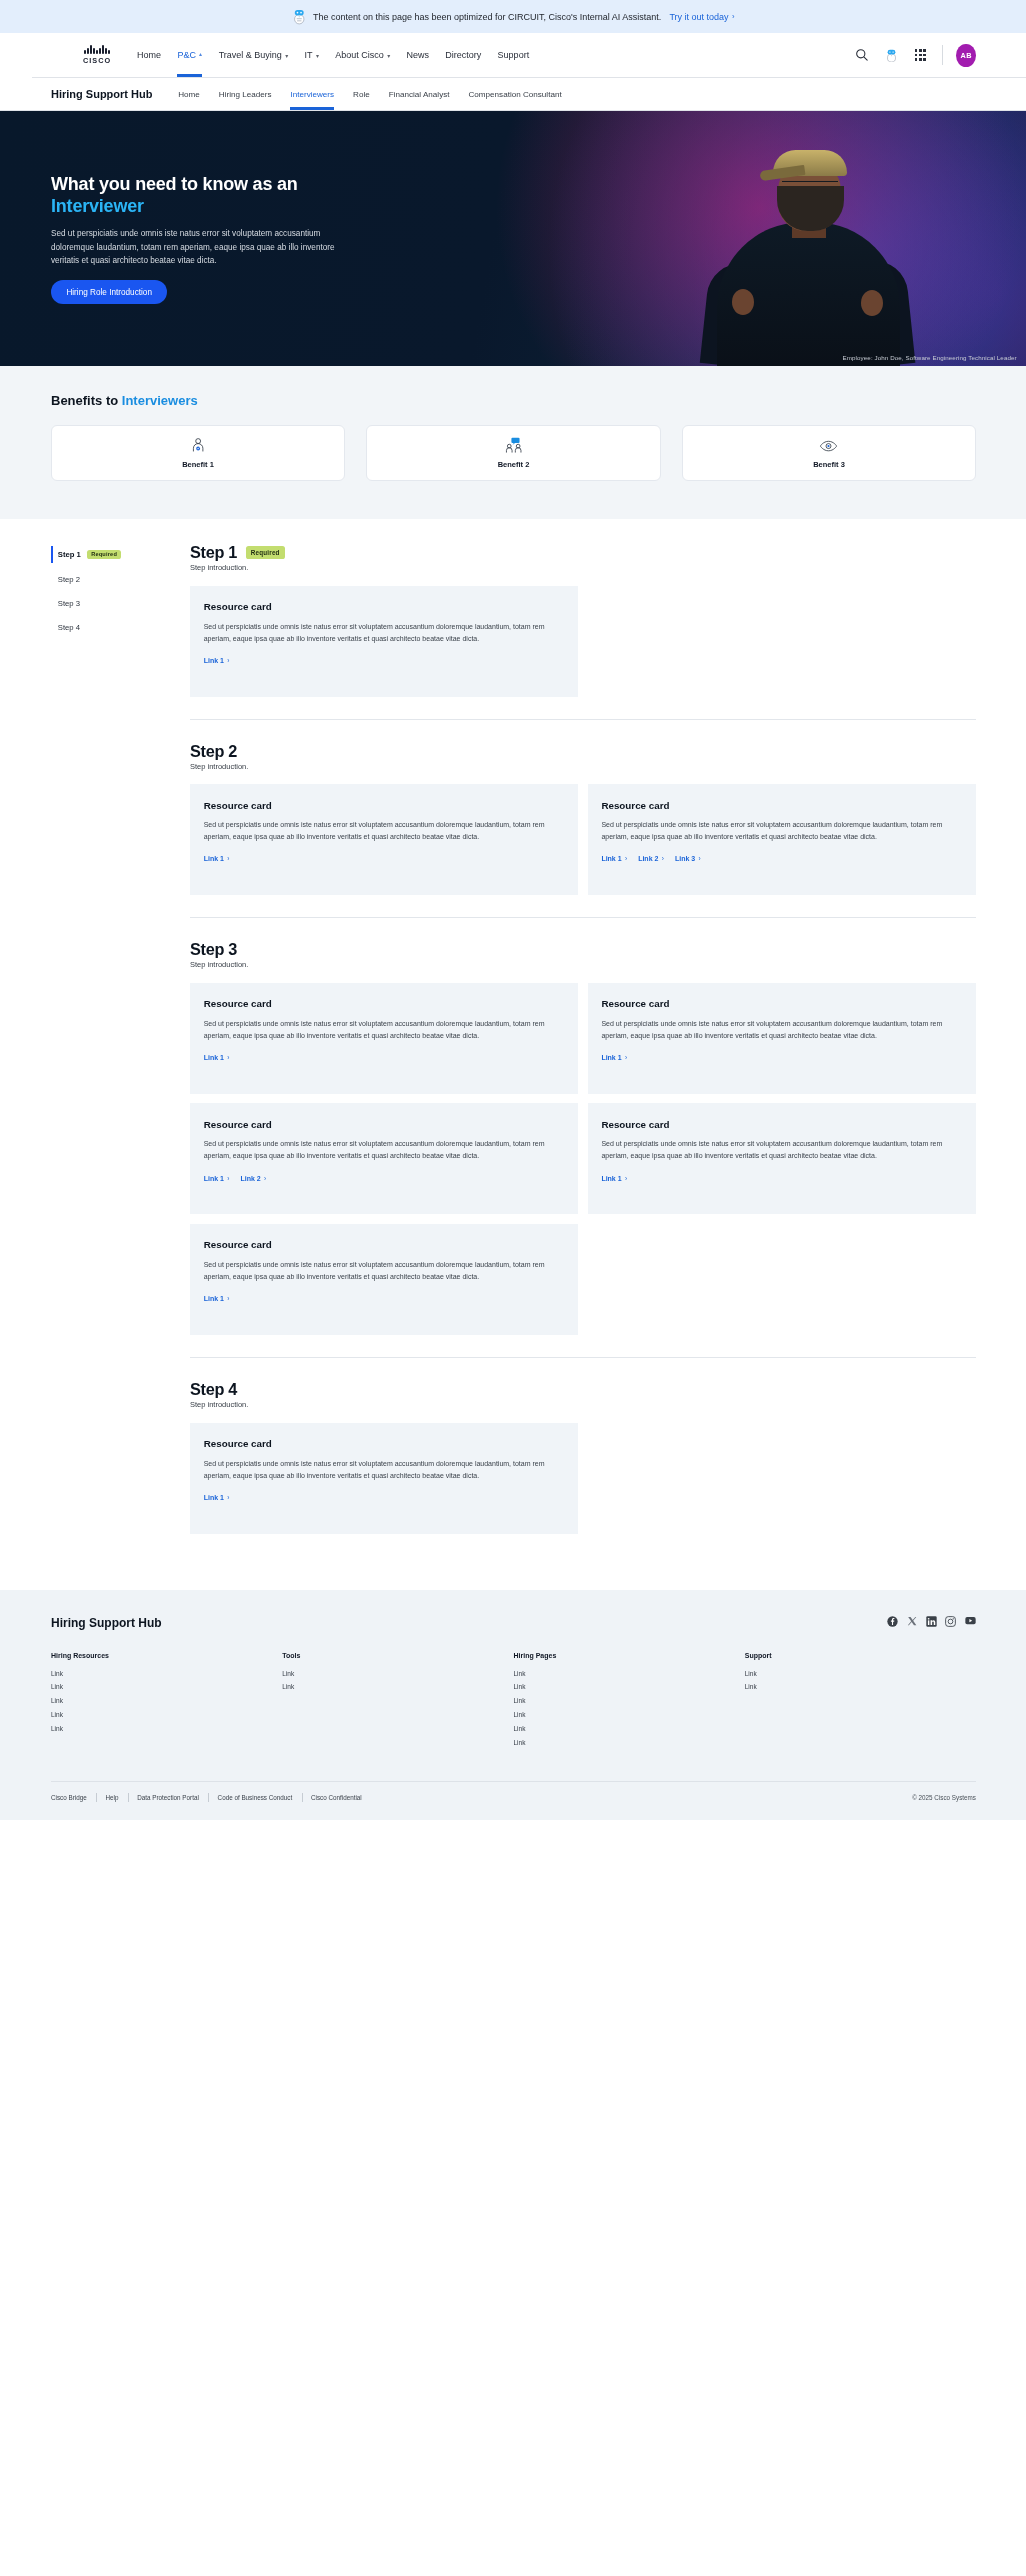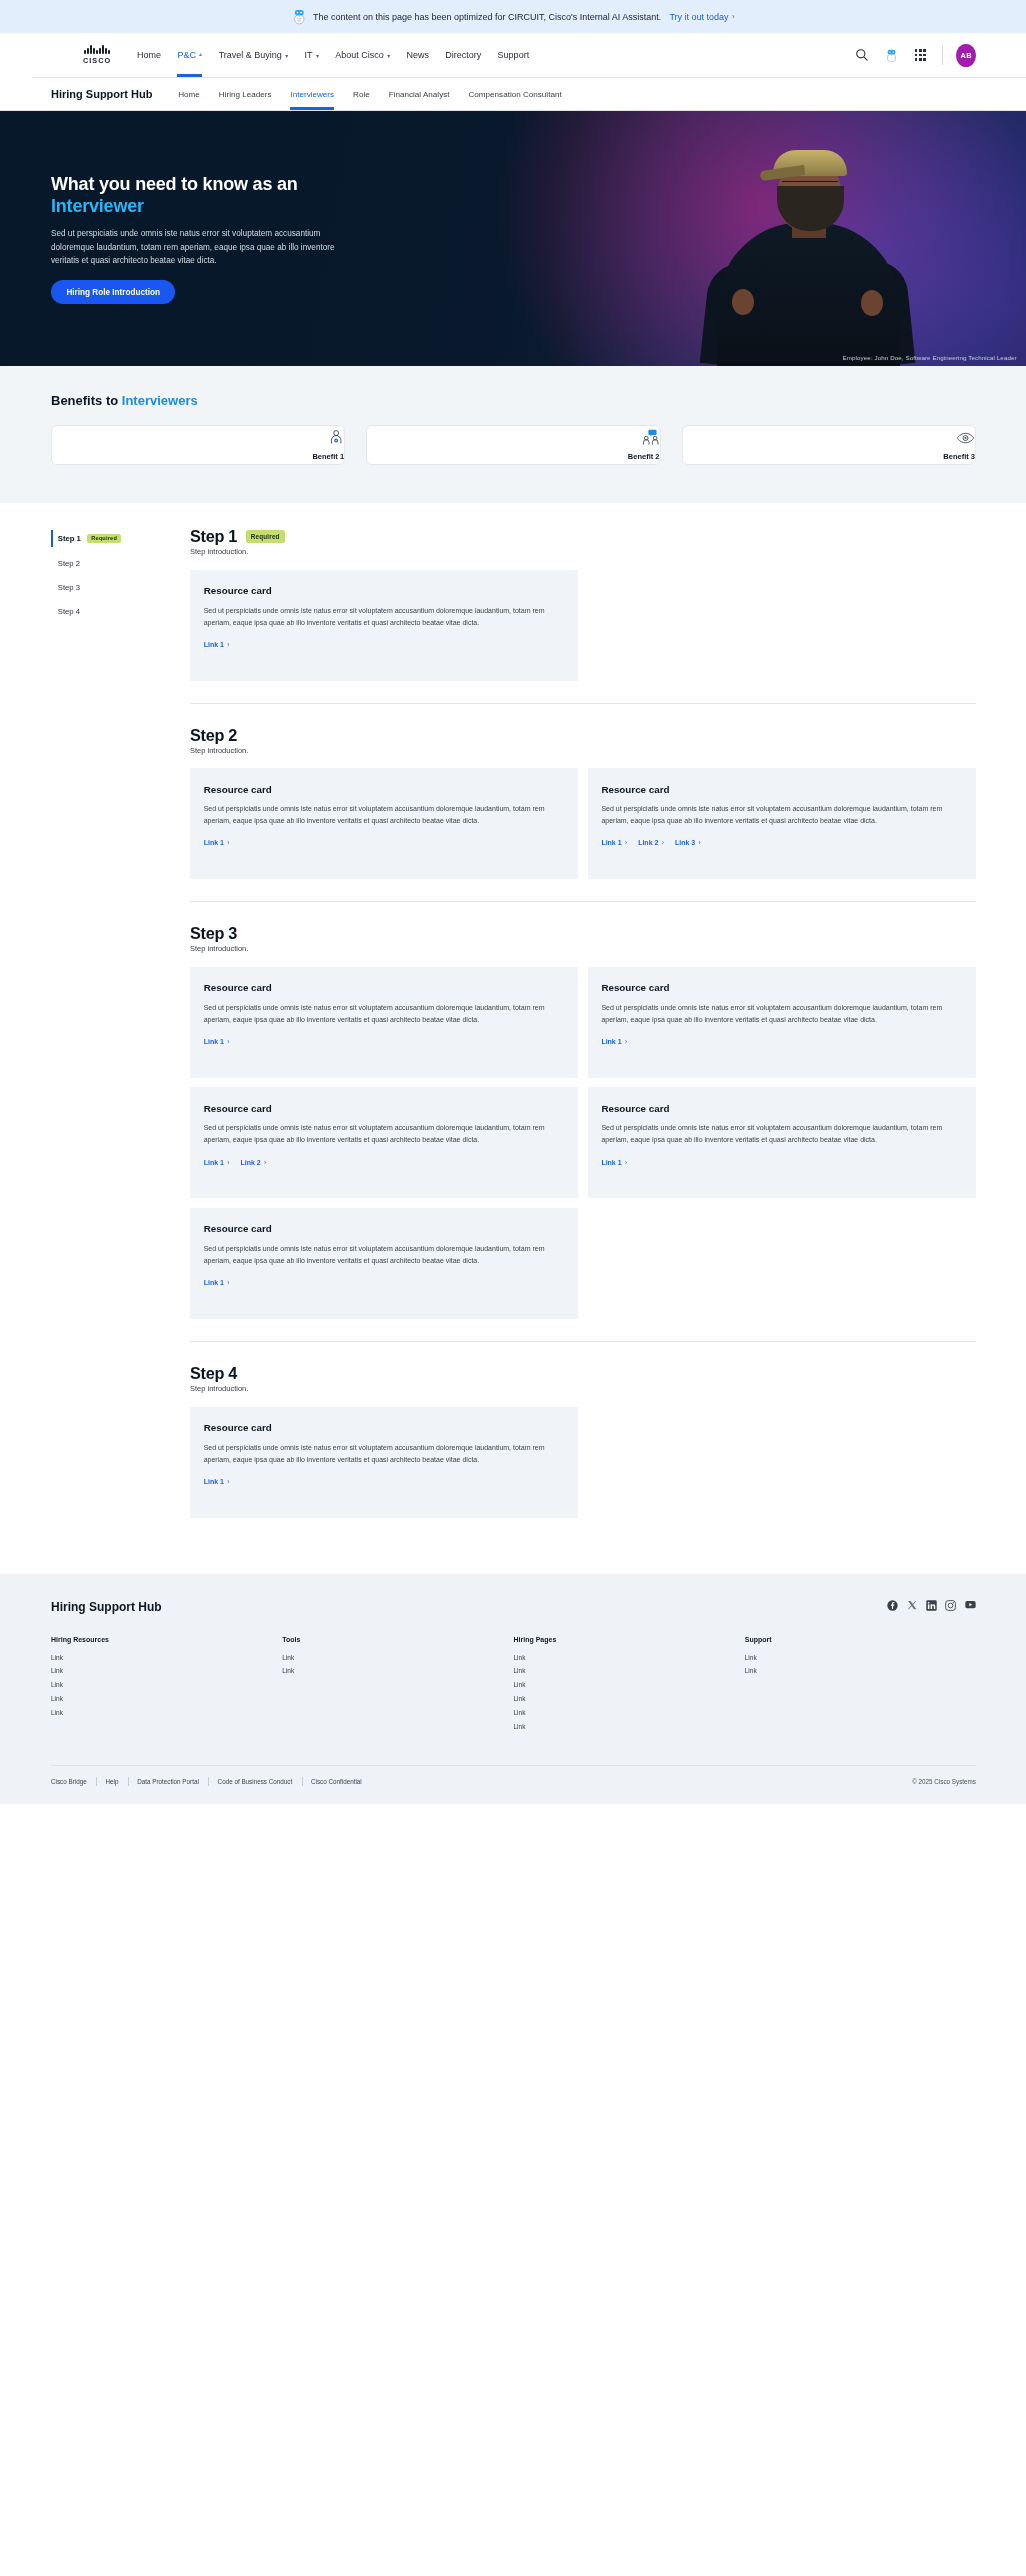--- a/index.html
+++ b/index.html
@@ -137,35 +137,35 @@
   .hero h1 {
     font-size: 18px; font-weight: 700; color:#fff; line-height: 1.26; letter-spacing: -0.2px;
   }
   .hero h1 .accent { color:#2bb4f5; }
   .hero p {
     margin-top: 9.4px; font-size: 8.2px; line-height: 1.66; color:#d7dce3; max-width: 304px;
   }
   .hero-btn {
     margin-top: 12px; display:inline-flex; align-items:center; justify-content:center;
     background:#1a56f0; color:#fff; border:none; border-radius: 34px;
-    font-size: 8.2px; font-weight: 700; padding: 7.7px 15.4px; cursor:pointer; width: max-content;
+    font-size: 8.2px; font-weight: 400; padding: 7.7px 15.4px; cursor:pointer; width: max-content;
     font-family: "Liberation Sans", sans-serif;
   }
   .hero-caption {
     position:absolute; right: 10.3px; bottom: 5.1px; font-size: 6.2px; color:#c7ccd4; letter-spacing:0.1px;
   }
 
   
   .benefits { background:#f2f5f8; padding: 27px 51px 38px; }
   .benefits h2 { font-size: 13px; font-weight: 700; color:#0d1520; margin-bottom: 17px; }
   .benefits h2 .accent { color:#1a8de0; }
   .benefit-row { display:flex; gap: 21.4px; }
   .benefit-card {
     flex:1; background:#fff; border-radius: 6px; border:0.9px solid #e4e8ee;
-    height: 40px; display:flex; flex-direction:column; align-items:flex-end; justify-content:center; gap:6px;
+    height: 56px; display:flex; flex-direction:column; align-items:center; justify-content:center; gap:6px;
   }
   .benefit-card .bicon { height: 17px; display:flex; align-items:center; justify-content:center; }
   .benefit-card .blabel { font-size: 7.5px; font-weight: 700; color:#101725; }
 
   
   .steps-wrap { background:#fff; padding: 24px 51px 34px; display:flex; gap: 0; }
   .step-sidebar { width: 86px; flex: 0 0 86px; padding-top: 3.4px; }
   .step-sidebar .sitem {
     font-size: 7.7px; color:#2c333d; padding: 3.4px 0 3.4px 6.8px; position:relative; cursor:pointer;
     margin-bottom: 8.6px; display:flex; align-items:center; gap: 6px;

